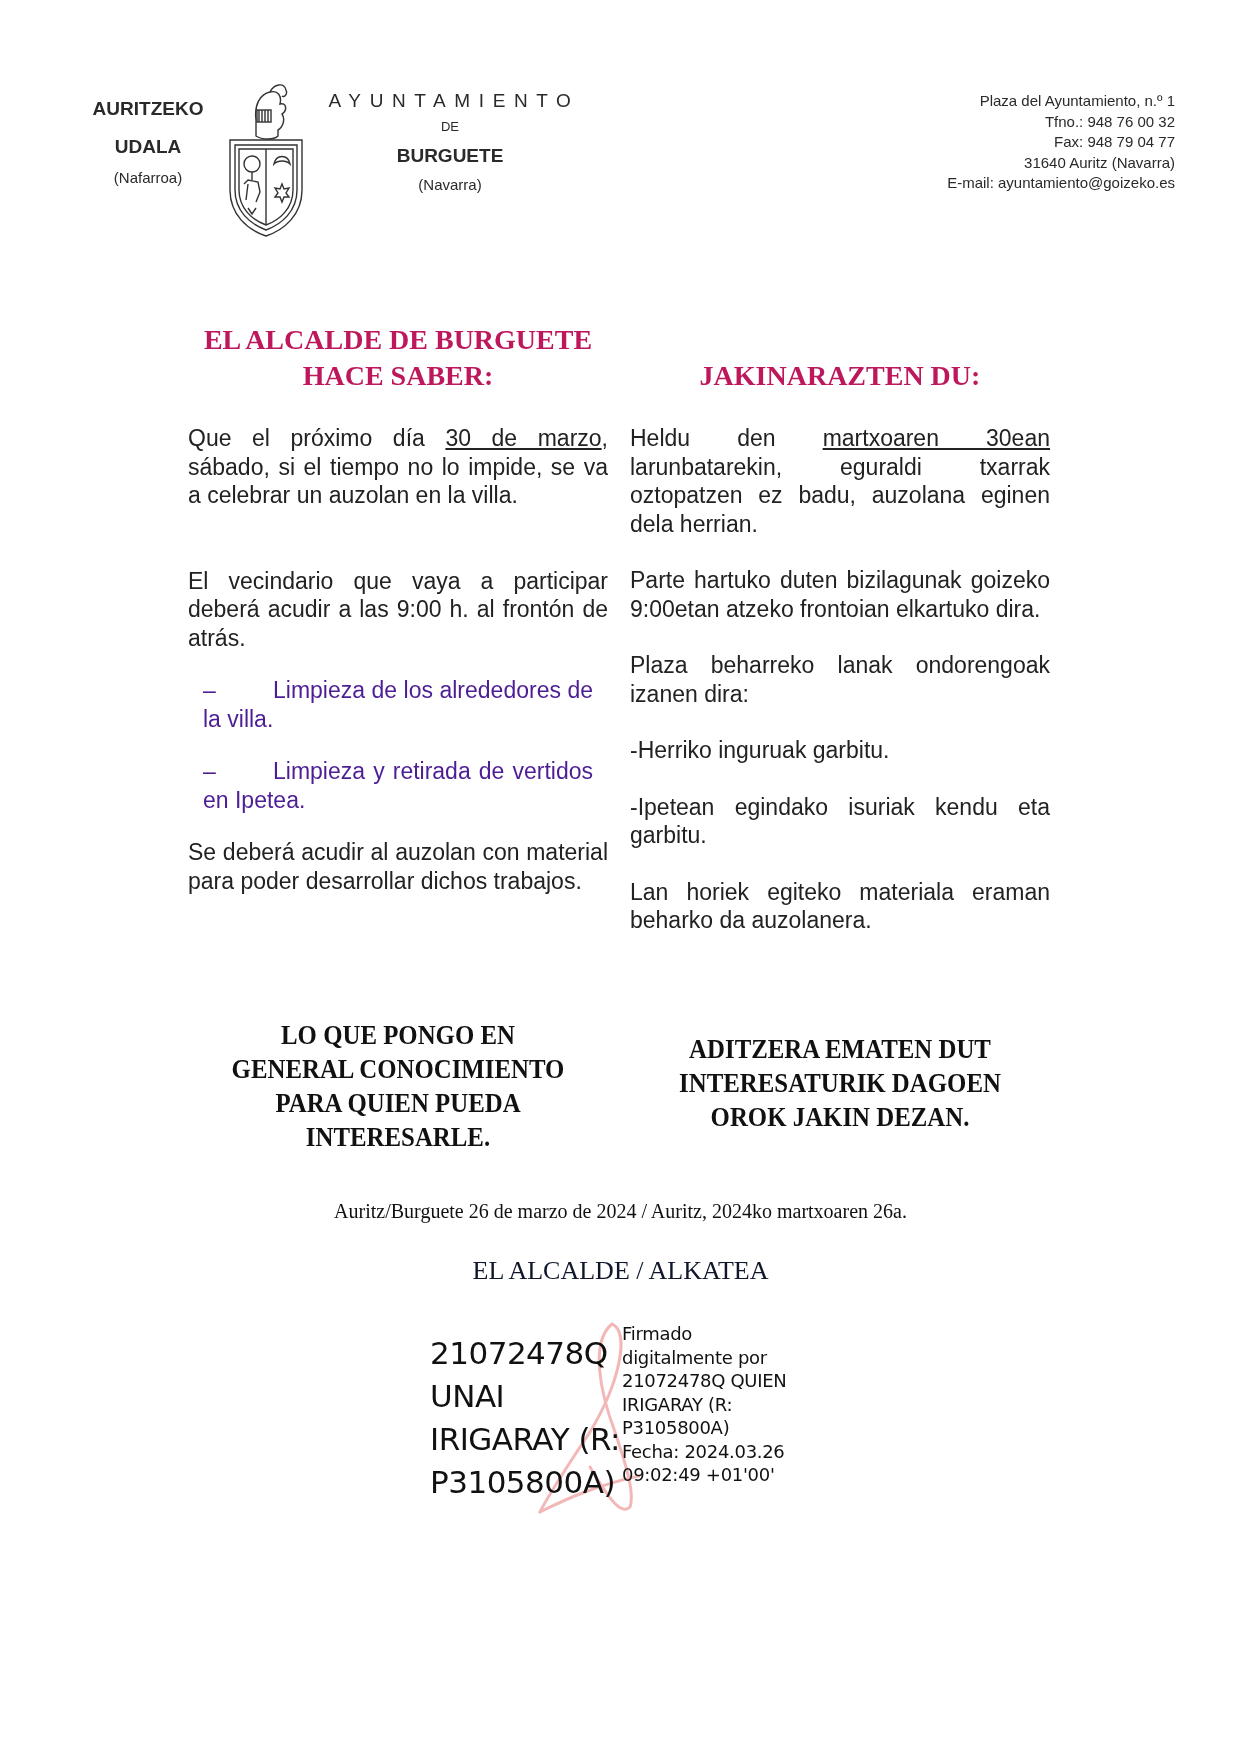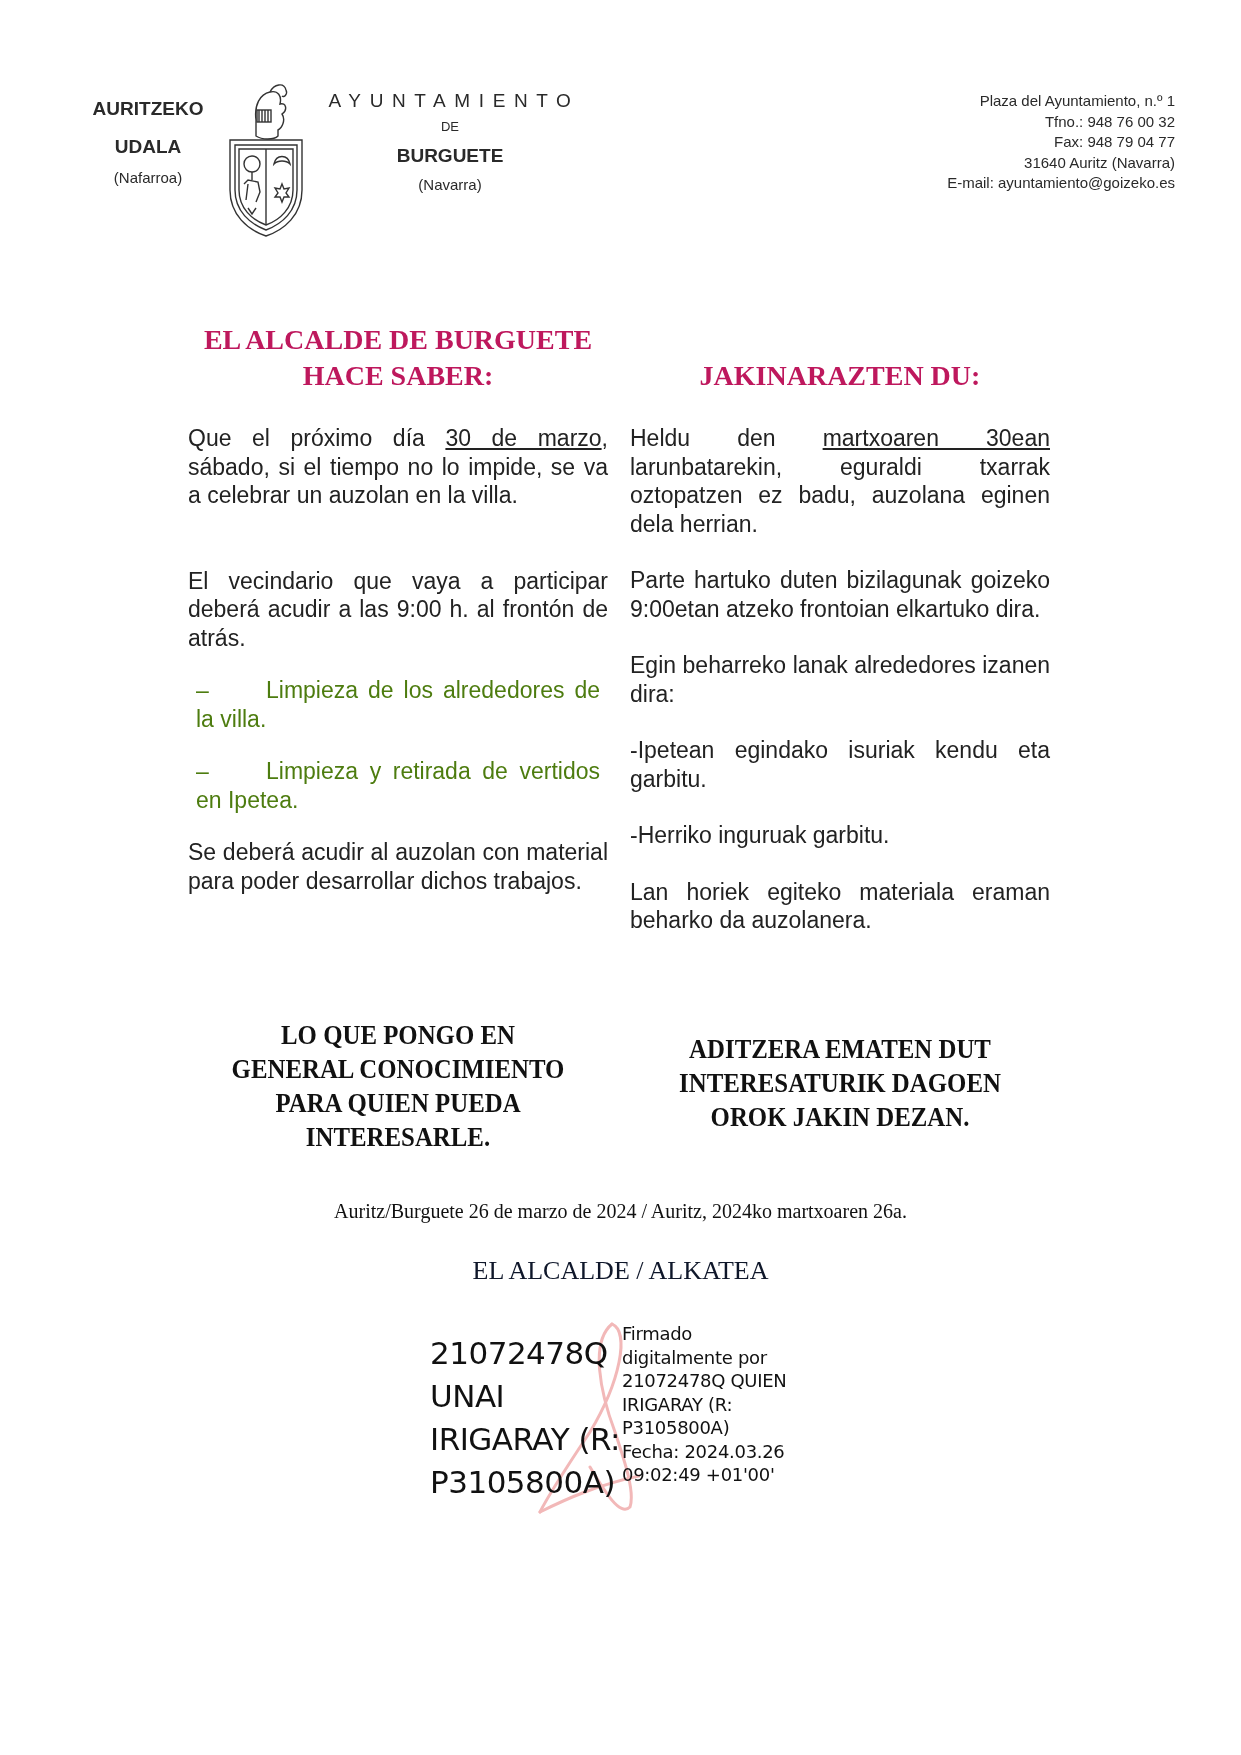--- a/index.html
+++ b/index.html
@@ -18,21 +18,21 @@
     .lh-mid .s { font-size: 15px; line-height: 26px; }
     .lh-right { position: absolute; right: 66px; top: 91px; text-align: right; font-size: 15px; line-height: 20.5px; color: #2a2a2a; }
 
     
     .col { position: absolute; top: 322px; width: 420px; }
     .col-left { left: 188px; }
     .col-right { left: 630px; }
     .heading { font-family: "Liberation Serif", "DejaVu Serif", serif; font-weight: bold; font-size: 28px; line-height: 36px; text-align: center; margin: 0; color: #be185d; }
     .para { font-family: "Liberation Sans", "DejaVu Sans", sans-serif; font-size: 23px; line-height: 28.5px; text-align: justify; margin: 0; color: #222; }
     .u { text-decoration: underline; }
-    .dash-item { font-family: "Liberation Sans", "DejaVu Sans", sans-serif; font-size: 23px; line-height: 28.5px; text-align: justify; margin: 8px; color: #4d7c0f; }
+    .dash-item { font-family: "Liberation Sans", "DejaVu Sans", sans-serif; font-size: 23px; line-height: 28.5px; text-align: justify; margin: 15px; color: #4c1d95; }
     .dash { display: inline-block; width: 70px; }
 
     .closing { position: absolute; width: 420px; font-family: "Liberation Serif", "DejaVu Serif", serif; font-weight: bold; font-size: 27px; line-height: 34px; text-align: center; transform: scaleX(0.92); color: #111; }
 
     .place-date { position: absolute; left: 0; width: 1241px; top: 1200px; text-align: center; font-family: "Liberation Serif", "DejaVu Serif", serif; font-size: 20px; color: #111; }
     .alcalde { position: absolute; left: 0; width: 1241px; top: 1256px; text-align: center; font-family: "Liberation Serif", "DejaVu Serif", serif; font-size: 26px; color: #0f172a; }
 
     
     .sig { position: absolute; left: 430px; top: 1322px; width: 400px; height: 200px; }
     .sig-mark { position: absolute; left: 90px; top: 0; width: 120px; height: 200px; }
@@ -103,23 +103,23 @@
   <p class="para" style="margin-top:24px;">Se deberá acudir al auzolan con material para poder desarrollar dichos trabajos.</p>
 </div>
 
 <div class="col col-right">
   <h2 class="heading">
     <br>
     <span>JAKINARAZTEN DU:</span>
   </h2>
   <p class="para" style="margin-top:30px;"><span>Heldu den </span><span class="u">martxoaren 30ean</span><span> larunbatarekin, eguraldi txarrak oztopatzen ez badu, auzolana eginen dela herrian.</span></p>
   <p class="para" style="margin-top:28px;">Parte hartuko duten bizilagunak goizeko 9:00etan atzeko frontoian elkartuko dira.</p>
-  <p class="para" style="margin-top:28px;">Egin beharreko lanak alrededores izanen dira:</p>
+  <p class="para" style="margin-top:28px;">Plaza beharreko lanak ondorengoak izanen dira:</p>
+  <p class="para" style="margin-top:28px;">-Herriko inguruak garbitu.</p>
   <p class="para" style="margin-top:28px;">-Ipetean egindako isuriak kendu eta garbitu.</p>
-  <p class="para" style="margin-top:28px;">-Herriko inguruak garbitu.</p>
   <p class="para" style="margin-top:28px;">Lan horiek egiteko materiala eraman beharko da auzolanera.</p>
 </div>
 
 <div class="closing" style="left:188px; top:1018px;">
   <div>LO QUE PONGO EN</div>
   <div>GENERAL CONOCIMIENTO</div>
   <div>PARA QUIEN PUEDA</div>
   <div>INTERESARLE.</div>
 </div>
 <div class="closing" style="left:630px; top:1032px;">

